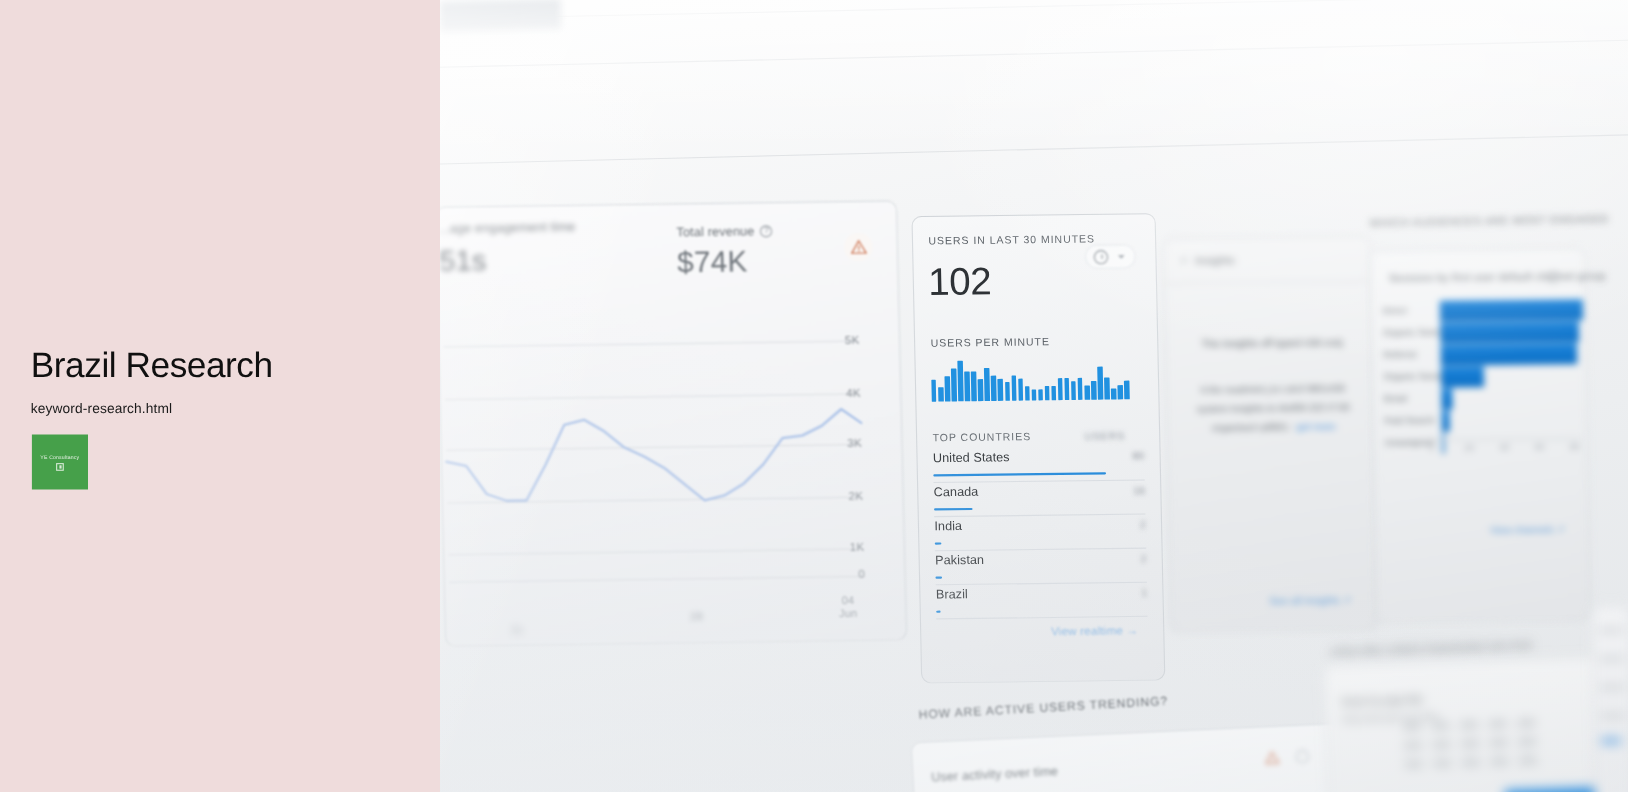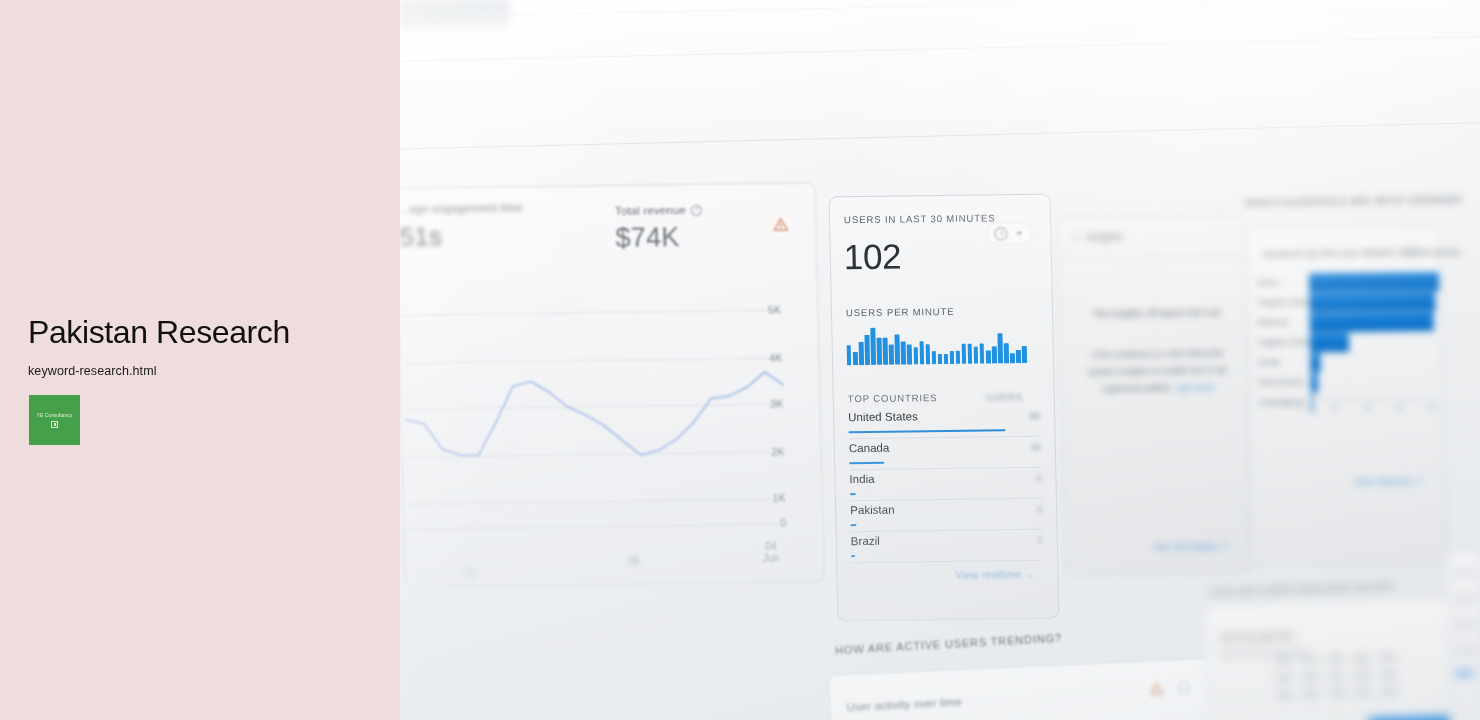--- a/index.html
+++ b/index.html
@@ -600,21 +600,21 @@
       <div class="edge-line" style="top:46px;"></div>
       <div class="edge-line" style="top:72px;"></div>
       <div class="edge-line" style="top:98px;"></div>
       <div id="edge-blue"></div>
     </div>
 
     <div id="glare"></div>
   </div>
 
   <div id="left-panel">
-    <h1 id="page-title">Pakistan Research</h1>
+    <h1 id="page-title">Brazil Research</h1>
     <div id="page-filename">keyword-research.html</div>
     <div id="brand-logo">
       <span class="logo-text">YE Consultancy</span>
       <span class="logo-mark"></span>
     </div>
   </div>
 
 </div>
 
 </body></html>

